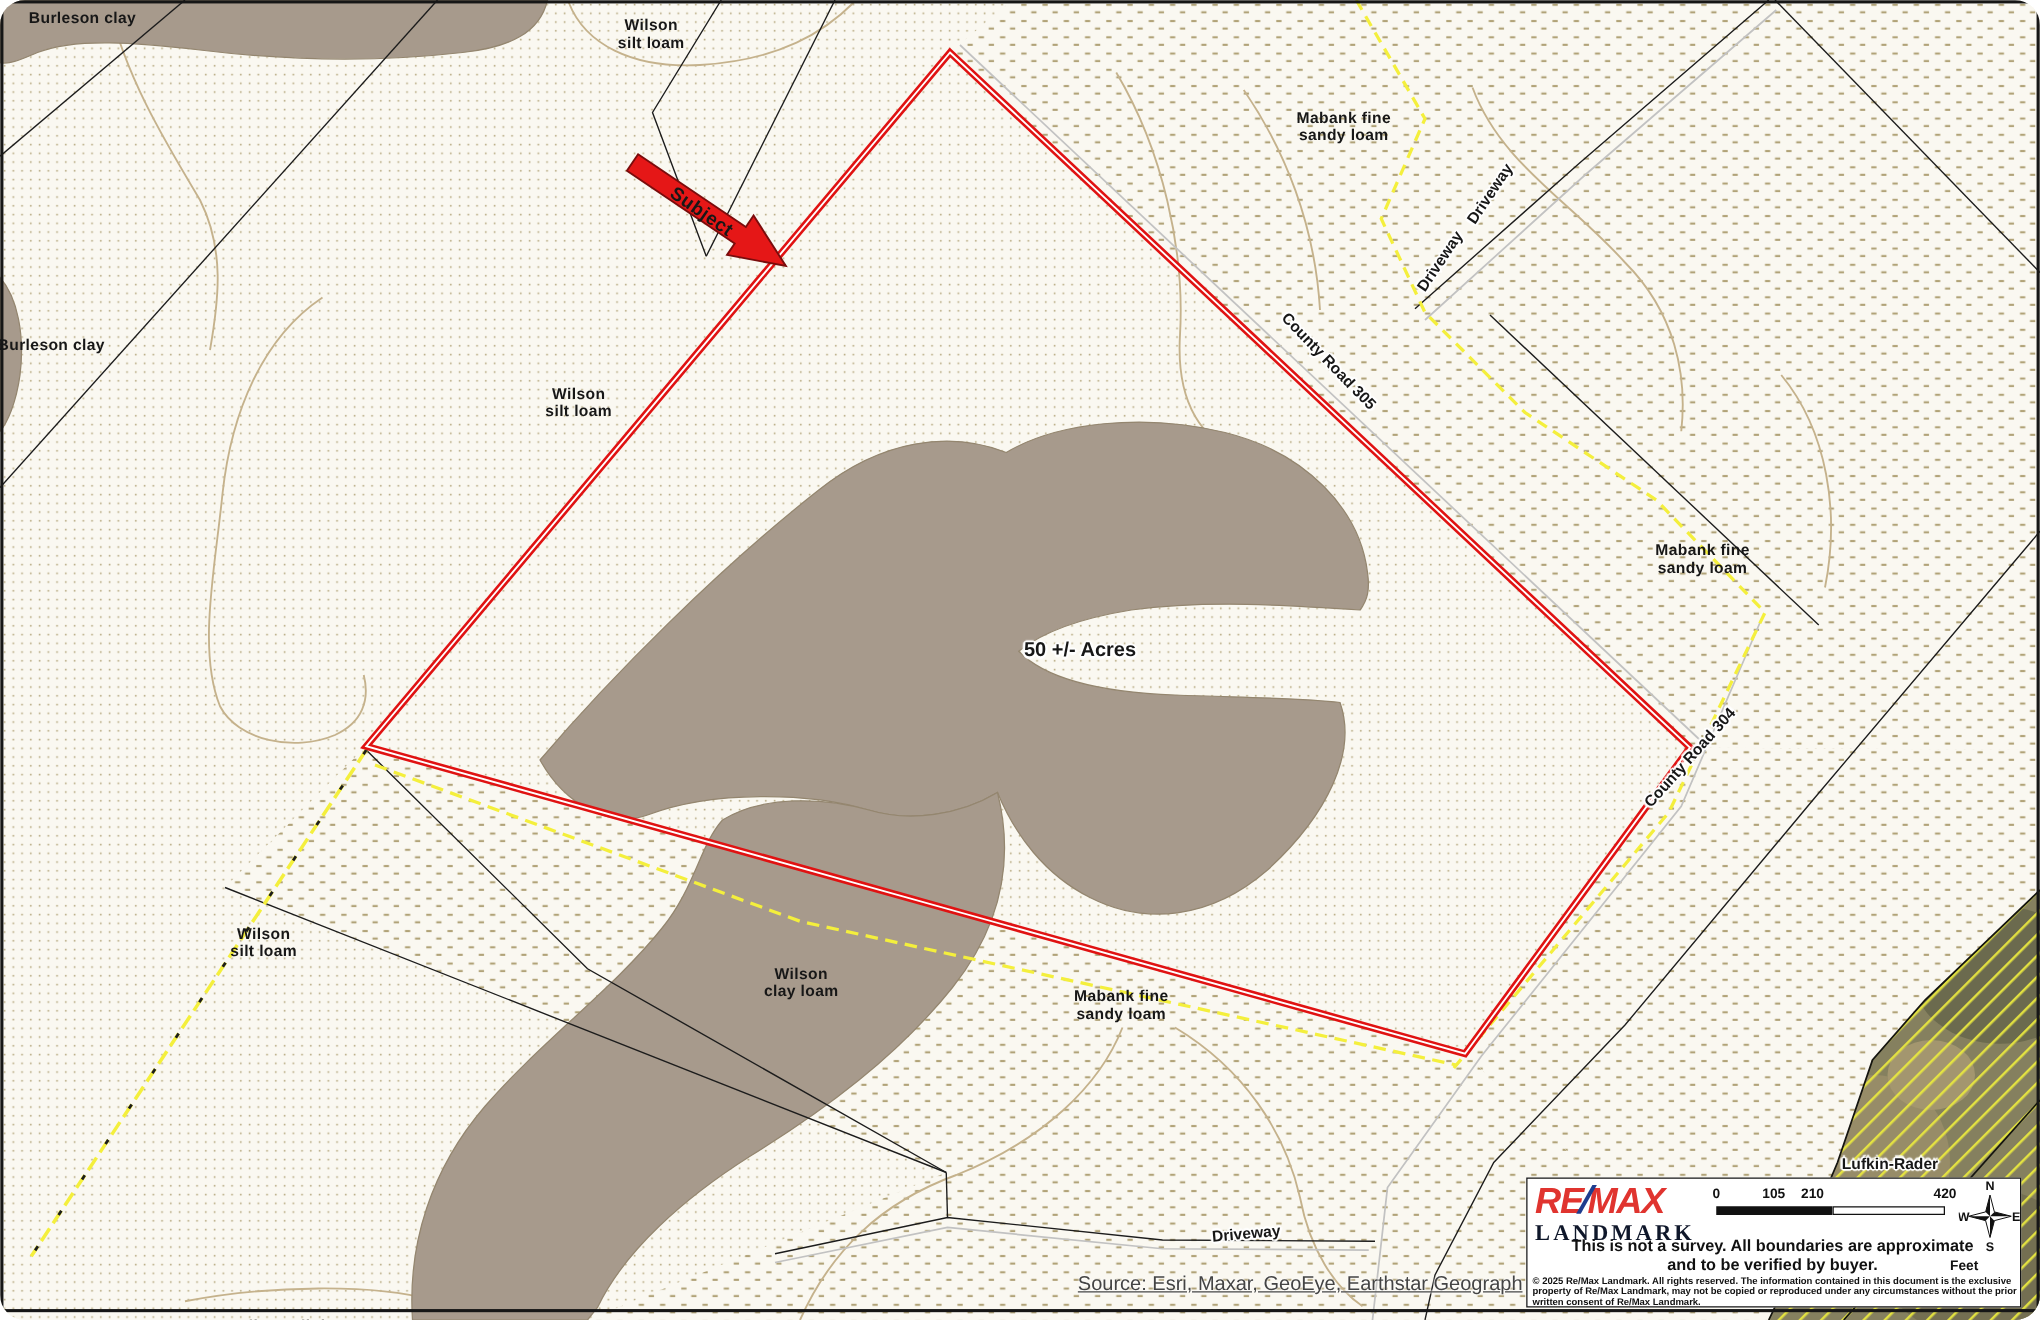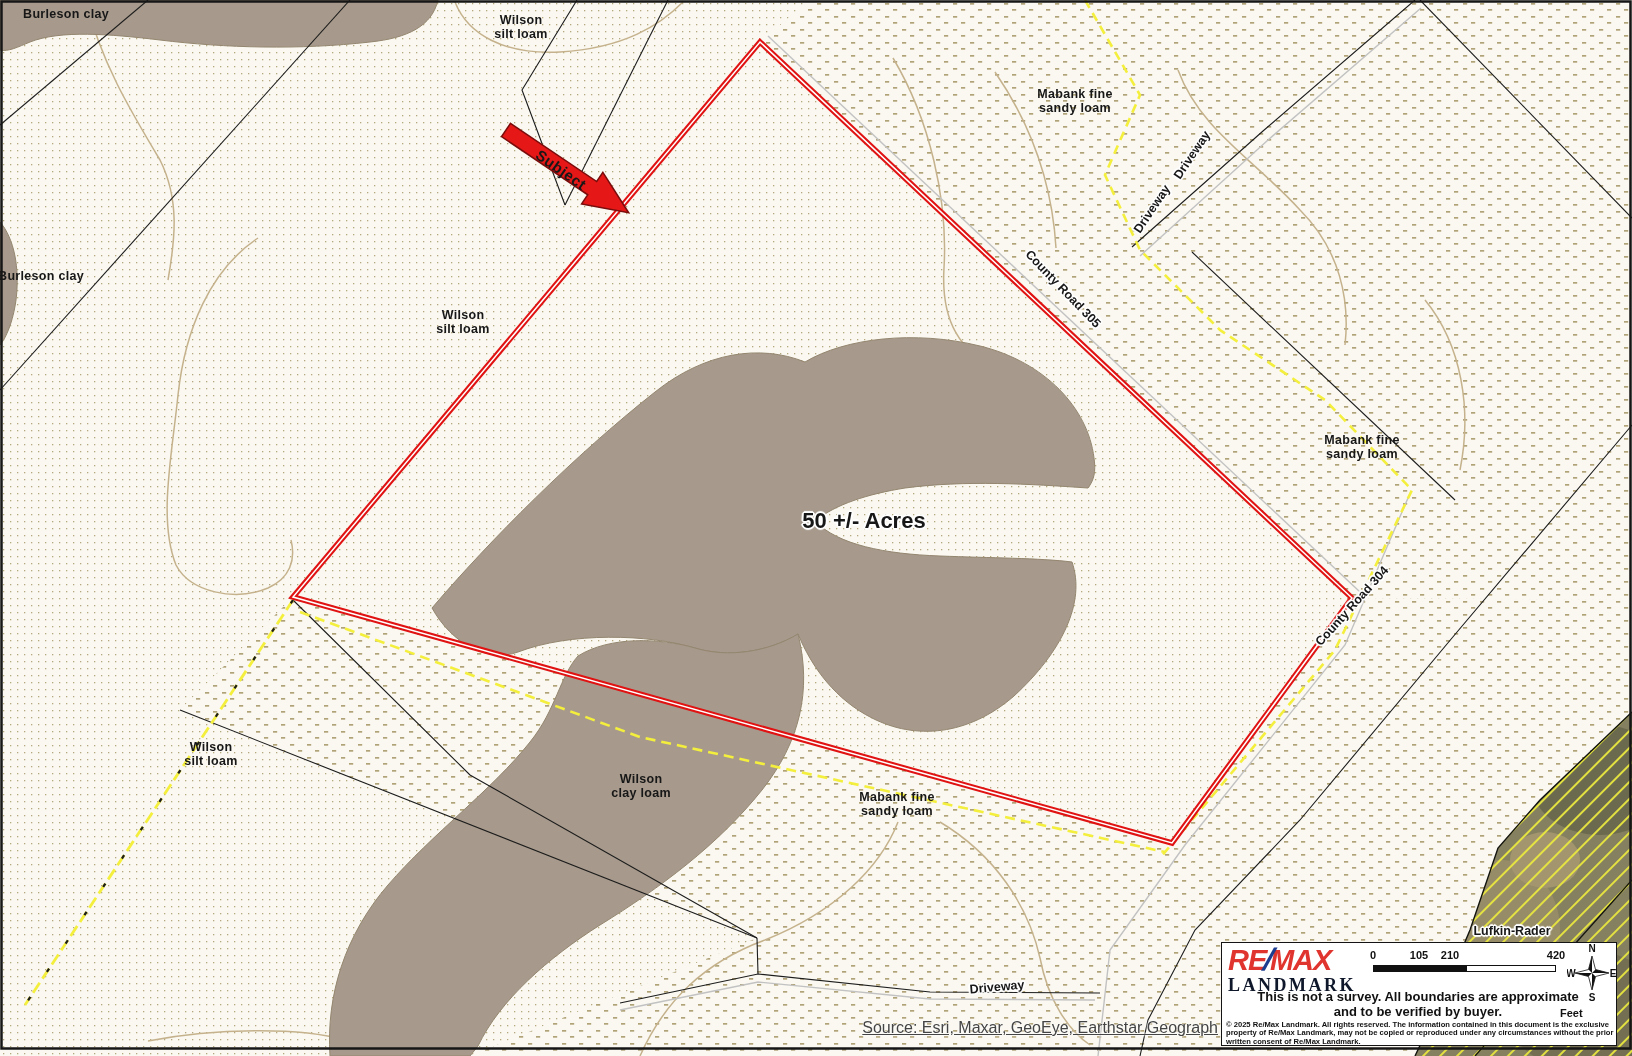--- a/index.html
+++ b/index.html
@@ -1,25 +1,25 @@
 <!DOCTYPE html>
 <html><head>
 <meta charset="utf-8">
 <style>
   html,body{margin:0;padding:0;background:#ffffff;}
   #stage{position:relative;width:1632px;height:1056px;overflow:hidden;
-         font-family:"Liberation Sans",sans-serif;background:#faf8f1;}
+         font-family:"Liberation Sans",sans-serif;background:#faf8f1;border-radius:20px;}
   #map-art{position:absolute;left:0;top:0;}
   
   .maplabel{position:absolute;font-weight:bold;font-size:12.5px;line-height:14px;
             color:#171717;text-align:center;white-space:nowrap;z-index:30;}
   .maplabel.road, .maplabel.acres{
       text-shadow:-1px -1px 0 #fff,1px -1px 0 #fff,-1px 1px 0 #fff,1px 1px 0 #fff,
                   -2px 0 1px #fff,2px 0 1px #fff,0 -2px 1px #fff,0 2px 1px #fff;}
-  .maplabel.acres{font-size:22px;line-height:20px;}
+  .maplabel.acres{font-size:16px;line-height:20px;}
   .maplabel.subject{font-size:15px;letter-spacing:.5px;z-index:32;}
   .maplabel.soil{letter-spacing:.3px;}
   
   #source-credit{position:absolute;right:414px;top:1019px;font-size:16px;color:#444;
       text-shadow:0 0 2px #fff,0 0 2px #fff;z-index:31;white-space:nowrap;text-decoration:underline;}
   
   #legend{position:absolute;left:1221px;top:942px;width:396px;height:104px;
           background:#fff;border:1.6px solid #141414;z-index:40;box-sizing:border-box;}
   #legend .logo{position:absolute;left:6px;top:1px;line-height:1;}
   #legend .remax{font-size:29px;font-weight:800;color:#e0342f;font-style:italic;

